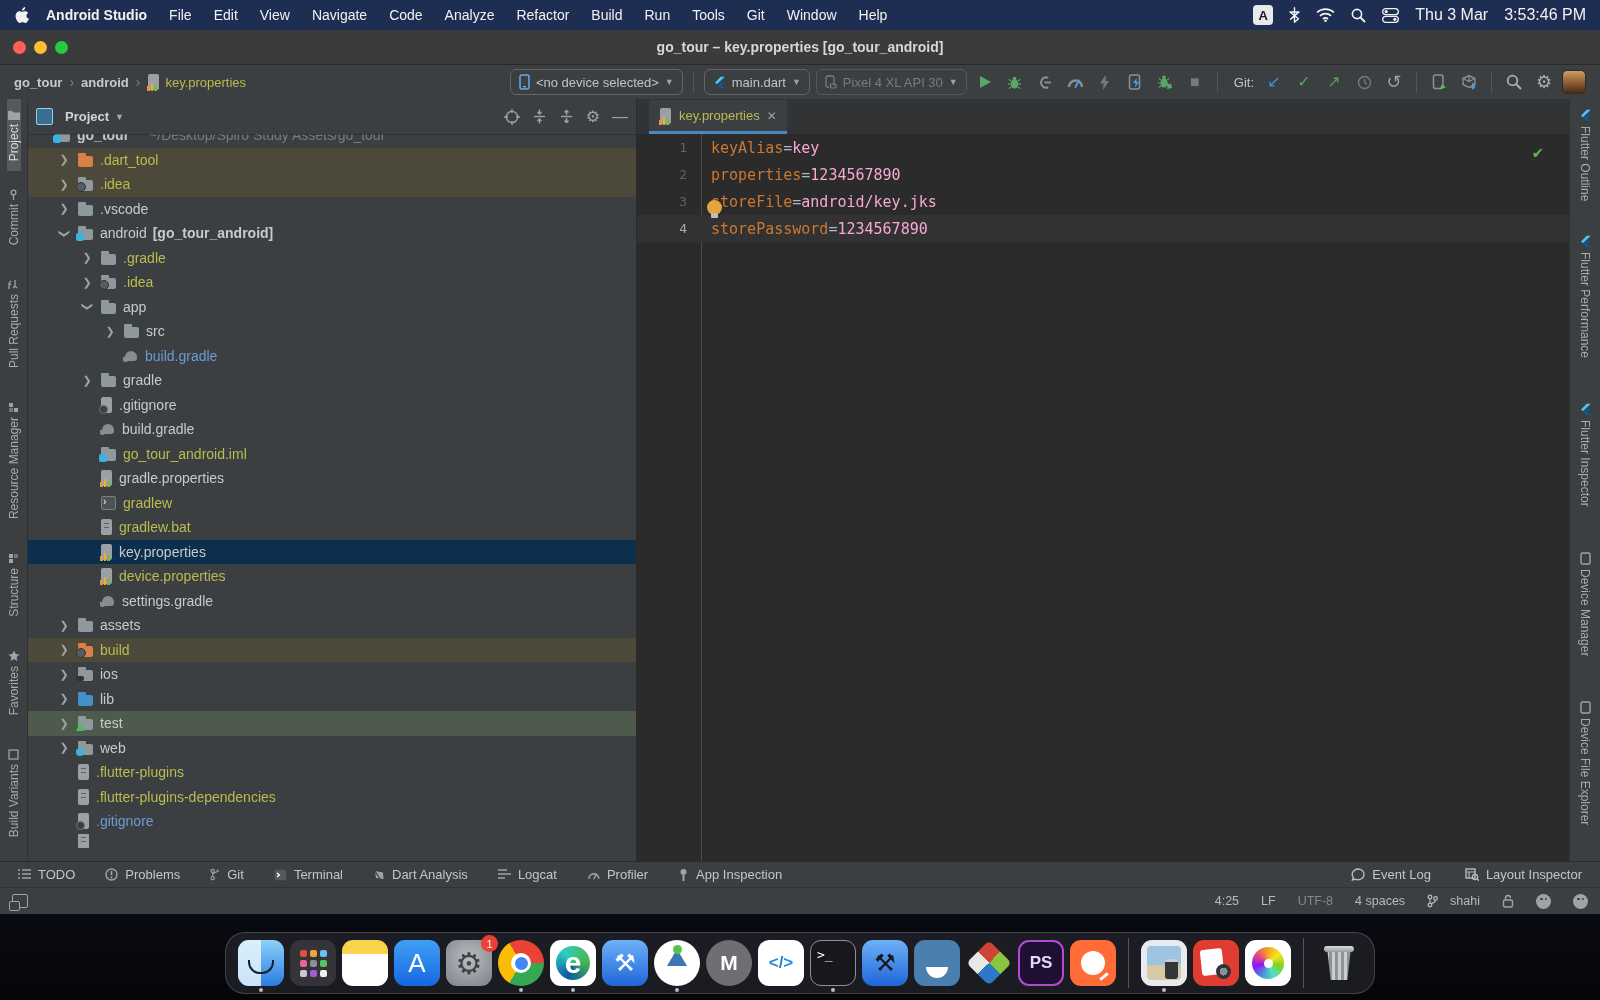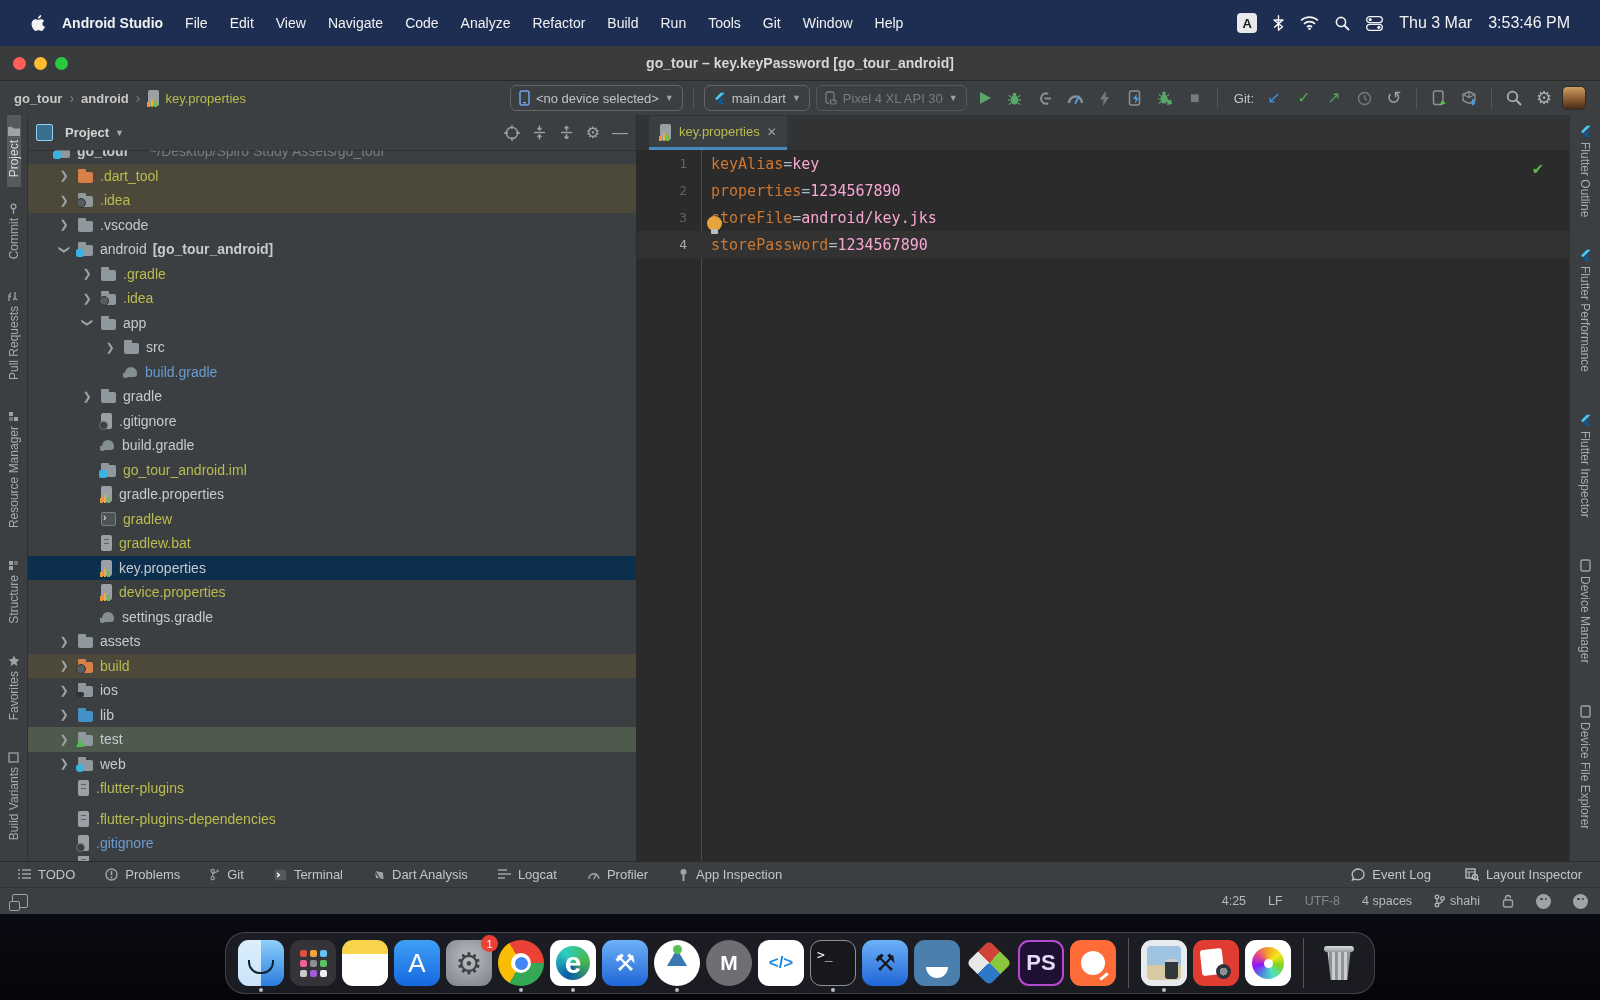--- a/index.html
+++ b/index.html
@@ -2,22 +2,22 @@
 <html><head>
 <meta charset="utf-8">
 <style>
   html,body{margin:0;padding:0}
   body{width:1600px;height:1000px;overflow:hidden;background:#06060b;
        font-family:"Liberation Sans",sans-serif;position:relative;color:#bbb;
        -webkit-font-smoothing:antialiased}
   .col{display:flex;flex-direction:column;height:1000px}
 
   
-  .menubar{height:46px;background:#1d2e52;display:flex;align-items:center;
-           padding:0 30px;color:#f2f2f2;font-size:14px;flex:none}
+  .menubar{height:30px;background:#1d2e52;display:flex;align-items:center;
+           padding:0 14px;color:#f2f2f2;font-size:14px;flex:none}
   .menubar .apple{margin-right:6px;display:flex;align-items:center}
   .menu-item{padding:0 11px;white-space:nowrap}
   .menu-item.bold{font-weight:bold}
   .mb-right{margin-left:auto;display:flex;align-items:center;gap:16px}
   .kb-layout{width:20px;height:20px;background:#e9e9ec;color:#1c1c1e;border-radius:4px;
              display:flex;align-items:center;justify-content:center;font-size:13px;font-weight:bold}
   .mb-time{font-size:16px;white-space:nowrap}
 
   
   .titlebar{height:34px;background:#3a3b3d;border-bottom:1px solid #2a2a2a;
@@ -273,21 +273,21 @@
       <span class="mb-time">3:53:46 PM</span>
     </span>
   </div>
 
   <div class="titlebar">
     <span class="traffic">
       <span class="light red"></span>
       <span class="light yellow"></span>
       <span class="light green"></span>
     </span>
-    <span class="win-title">go_tour – key.keyPassword [go_tour_android]</span>
+    <span class="win-title">go_tour – key.properties [go_tour_android]</span>
   </div>
 
   <div class="toolbar">
     <span class="crumbs">
       <span class="crumb">go_tour</span>
       <span class="crumb-sep">›</span>
       <span class="crumb">android</span>
       <span class="crumb-sep">›</span>
       <span class="crumb file">
         <span class="fi page props">
@@ -675,21 +675,21 @@
             <span class="fi folder">
               <span class="mini webdot"></span>
             </span>
             <span class="lbl-white">web</span>
           </div>
           <div class="trow" style="padding-left: 29px;">
             <span class="chev">&nbsp;</span>
             <span class="fi page lines"></span>
             <span class="lbl-yellow">.flutter-plugins</span>
           </div>
-          <div class="trow" style="padding-left: 29px; margin-top: 6px;">
+          <div class="trow" style="padding-left: 29px;">
             <span class="chev">&nbsp;</span>
             <span class="fi page lines"></span>
             <span class="lbl-yellow">.flutter-plugins-dependencies</span>
           </div>
           <div class="trow" style="padding-left: 29px;">
             <span class="chev">&nbsp;</span>
             <span class="fi page gitig"></span>
             <span class="lbl-blue">.gitignore</span>
           </div>
           <div class="trow" style="padding-left: 29px; height: 14px; overflow: hidden;">
@@ -886,21 +886,21 @@
       </span>
     </div>
 
   <div class="statusbar">
     <span class="corner-ico"></span>
     <span class="sb-right">
       <span>4:25</span>
       <span>LF</span>
       <span class="sb-dim">UTF-8</span>
       <span>4 spaces</span>
-      <span style="display:flex;align-items:center;gap:5px">
+      <span style="display:flex;align-items:center;gap:12px">
         <svg width="11" height="14" viewBox="0 0 11 14">
             <circle cx="3" cy="3" r="1.8" fill="none" stroke="#b7babc" stroke-width="1.3"></circle>
             <circle cx="3" cy="11" r="1.8" fill="none" stroke="#b7babc" stroke-width="1.3"></circle>
             <circle cx="8.5" cy="4.5" r="1.8" fill="none" stroke="#b7babc" stroke-width="1.3"></circle>
             <path d="M3 4.8v4.4M8.5 6.3c0 2.5-3 2.5-4.5 3.4" fill="none" stroke="#b7babc" stroke-width="1.2"></path>
           </svg>
         <span>shahi</span>
       </span>
       <span>
         <svg width="12" height="14" viewBox="0 0 12 14">
@@ -975,21 +975,21 @@
           </div>
         </div>
         <div class="dwrap">
           <div class="dicon dk-eye"></div>
         </div>
         <div class="dwrap">
           <div class="dicon dk-cube"></div>
         </div>
         <div class="dwrap">
           <div class="dicon dk-ps">
-            <span style="position: relative; z-index: 2; font-size: 22px;">PS</span>
+            <span style="position: relative; z-index: 2; font-size: 17px;">PS</span>
           </div>
         </div>
         <div class="dwrap">
           <div class="dicon dk-postman"></div>
         </div>
         <div class="ddiv"></div>
         <div class="dwrap">
           <div class="dicon dk-preview"></div>
           <span class="run-dot"></span>
         </div>

